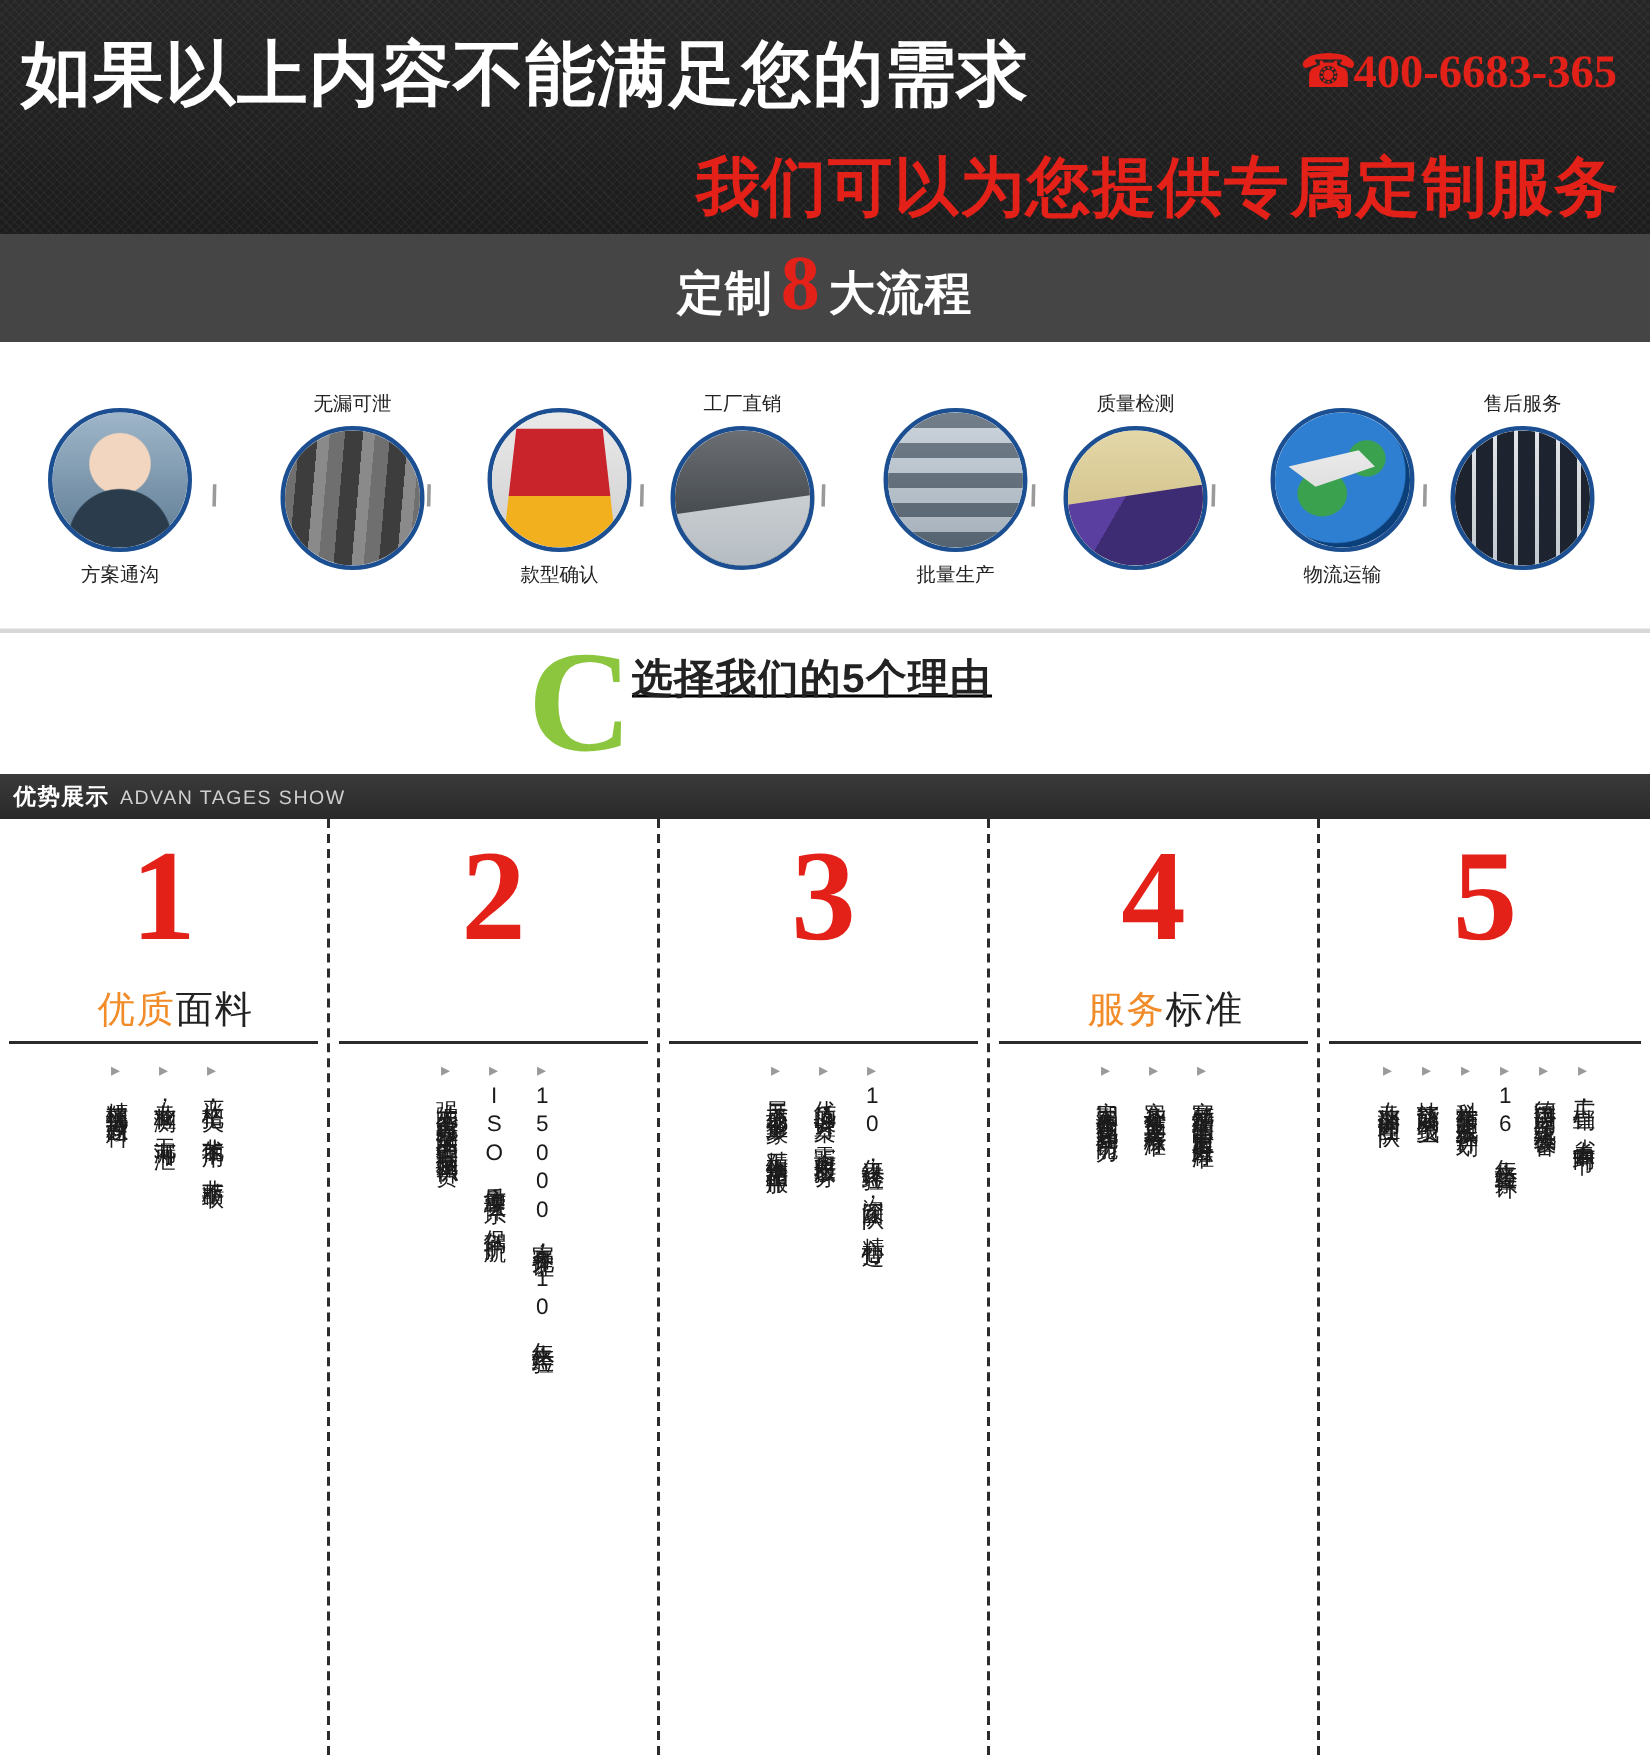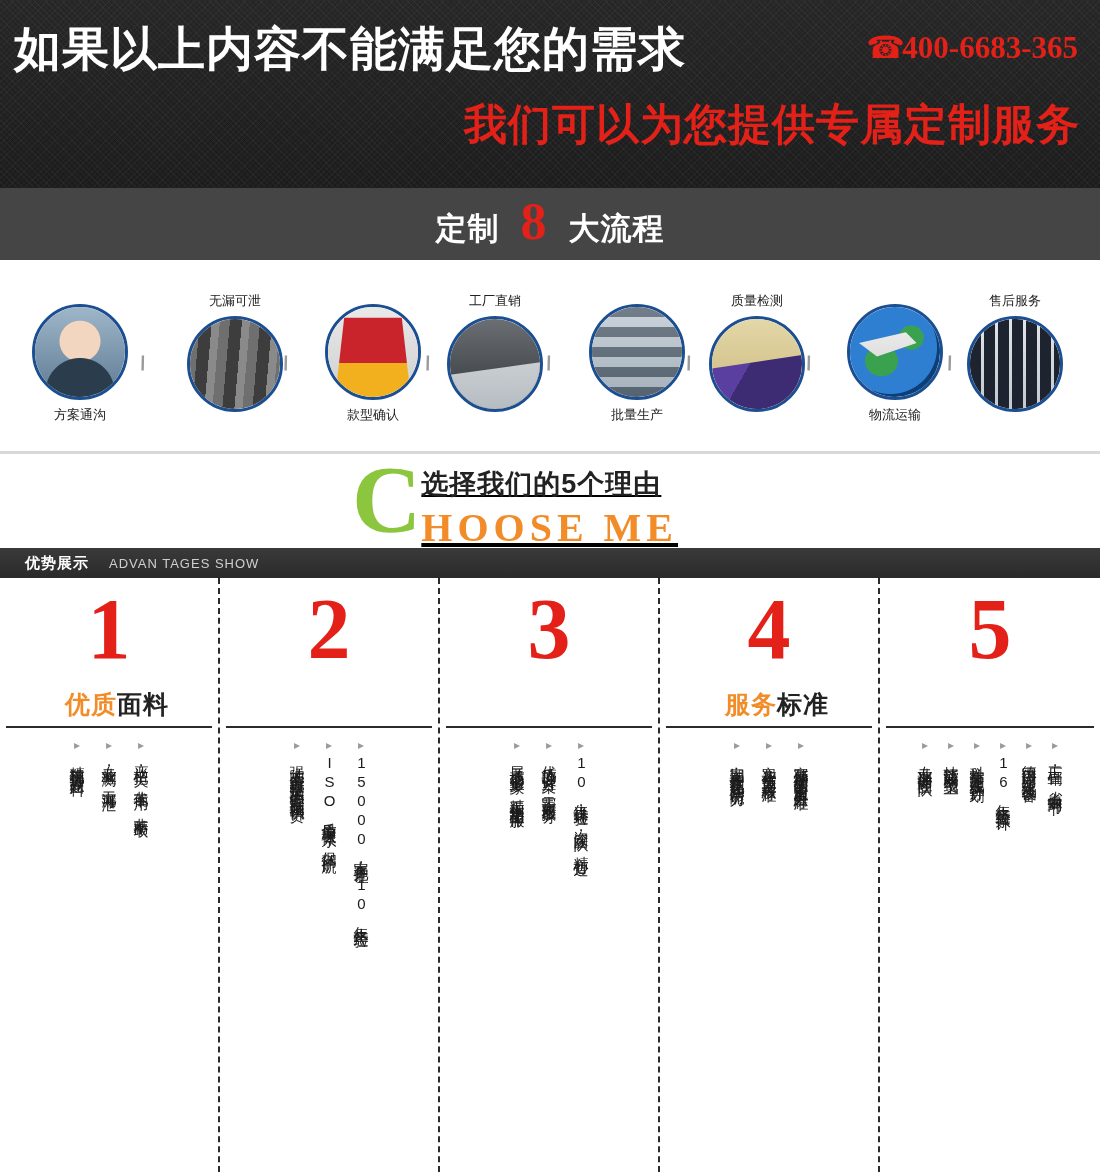--- a/index.html
+++ b/index.html
@@ -8,21 +8,21 @@
     height: 1176px;
     font-family: "Liberation Sans", sans-serif;
     background: #ffffff;
     overflow: hidden;
   }
 
   
   .header {
     position: relative;
     width: 1100px;
-    height: 188px;
+    height: 156px;
     background:
       repeating-linear-gradient(45deg, rgba(255,255,255,0.035) 0px, rgba(255,255,255,0.035) 1px, rgba(0,0,0,0) 1px, rgba(0,0,0,0) 4px),
       repeating-linear-gradient(-45deg, rgba(255,255,255,0.03) 0px, rgba(255,255,255,0.03) 1px, rgba(0,0,0,0) 1px, rgba(0,0,0,0) 4px),
       linear-gradient(#262626, #1c1c1c);
   }
   .header-line1 {
     position: absolute;
     left: 14px; top: 18px;
     font-size: 47px;
     font-weight: bold;
@@ -67,21 +67,21 @@
     width: 1100px;
     height: 72px;
     background: #454545;
     display: flex;
     align-items: center;
     justify-content: center;
   }
   .process-title {
     display: flex;
     align-items: baseline;
-    gap: 18px;
+    gap: 2px;
     color: #ffffff;
     font-size: 31px;
     font-weight: bold;
     letter-spacing: 1px;
   }
   .process-title .big8 {
     color: #e32119;
     font-family: "Liberation Serif", serif;
     font-size: 52px;
     font-weight: bold;
@@ -165,22 +165,22 @@
   }
 
   
   .adv-bar {
     position: relative;
     width: 1100px;
     height: 30px;
     background: linear-gradient(#3a3a3a, #2a2a2a);
     display: flex;
     align-items: center;
-    padding-left: 25px;
-    gap: 20px;
+    padding-left: 9px;
+    gap: 7px;
   }
   .adv-cn { color: #ffffff; font-size: 15px; font-weight: bold; letter-spacing: 1px; }
   .adv-en { color: #cfcfcf; font-size: 13px; letter-spacing: 1px; }
 
   
   .reasons {
     position: relative;
     width: 1100px;
     height: 624px;
     background: #ffffff;
@@ -201,21 +201,21 @@
     font-size: 86px;
     line-height: 86px;
     font-weight: bold;
     color: #e32119;
   }
   .col .title {
     position: absolute;
     top: 110px; left: 16px; right: 0;
     text-align: center;
     font-size: 25px;
-    font-weight: bold;
+    font-weight: normal;
     color: #222;
     letter-spacing: 1px;
   }
   .col .title .hl { color: #f28c28; }
   .col .rule {
     position: absolute;
     top: 148px; left: 6px; right: 6px;
     border-bottom: 2px solid #2b2b2b;
   }
   .col .points {
@@ -334,21 +334,20 @@
     </div>
   </div>
 
 </div>
 
 <div class="choose">
   <div class="choose-inner">
     <div class="big-c">C</div>
     <div class="choose-right">
       <div class="choose-cn">选择我们的5个理由</div>
-      <div class="choose-en">HOOSE  ME</div>
     </div>
   </div>
 </div>
 
 <div class="adv-bar">
   <span class="adv-cn">优势展示</span>
   <span class="adv-en">ADVAN TAGES SHOW</span>
 </div>
 
 <div class="reasons">

